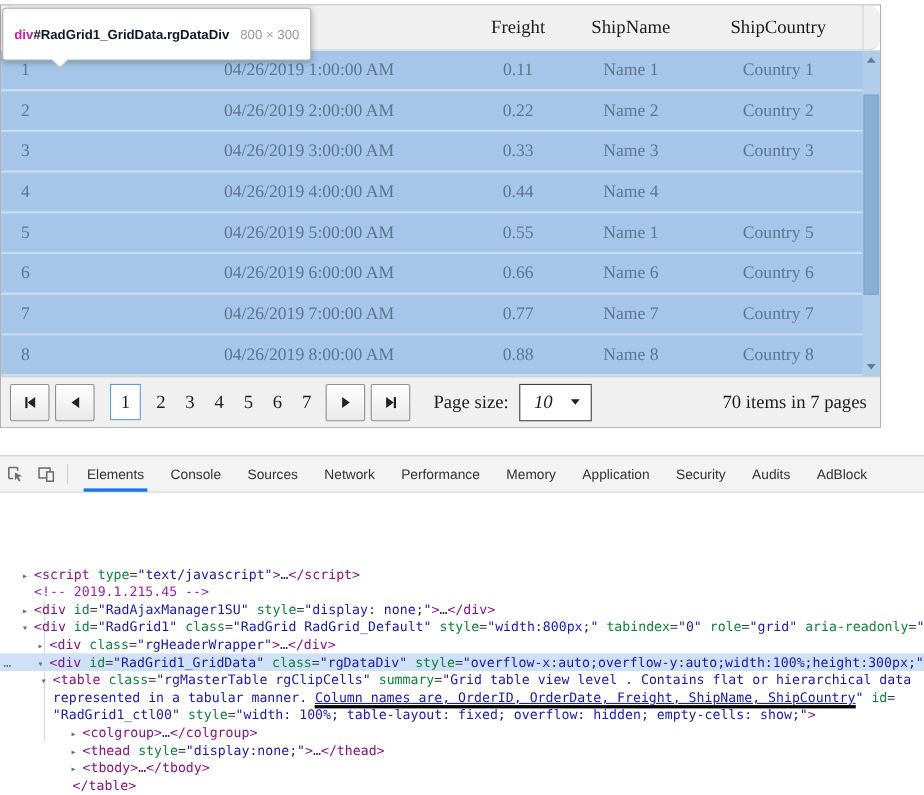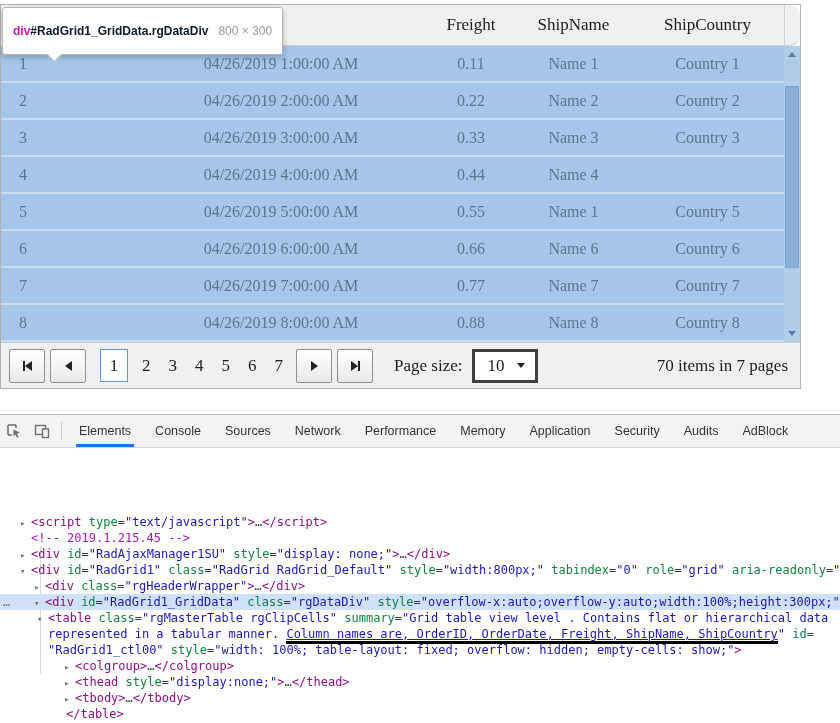--- a/index.html
+++ b/index.html
@@ -32,22 +32,22 @@
   .pbtn{width:36px;height:34px;background:linear-gradient(#ffffff,#e9e9e9);border:1px solid #8f8f8f;
         border-radius:2px;display:flex;align-items:center;justify-content:center;margin-right:5px;cursor:pointer;box-sizing:border-box;}
   .tl{width:0;height:0;border-top:5px solid transparent;border-bottom:5px solid transparent;border-right:7px solid #222;}
   .tr{width:0;height:0;border-top:5px solid transparent;border-bottom:5px solid transparent;border-left:7px solid #222;}
   .vbar{width:2px;height:10px;background:#222;}
   .pages{display:flex;align-items:center;margin:0 4px;}
   .page-cur{width:26px;height:31px;border:1px solid #5b9bd5;background:#fff;display:flex;align-items:center;
             justify-content:center;margin:0 5px;cursor:default;}
   .page-n{margin:0 9px;cursor:pointer;}
   .psize-label{margin-left:16px;}
-  .dropdown{width:66px;height:34px;border:3px solid #404040;background:#fff;display:flex;align-items:center;
-            margin-left:10px;cursor:pointer;box-sizing:border-box;}
+  .dropdown{width:66px;height:34px;border:1px solid #404040;background:#fff;display:flex;align-items:center;
+            margin-left:10px;cursor:pointer;box-sizing:border-box;font-style:italic;}
   .dd-val{padding-left:12px;}
   .dd-arrow{margin-left:auto;margin-right:10px;width:0;height:0;border-left:4px solid transparent;
             border-right:4px solid transparent;border-top:5px solid #222;}
   .pstatus{position:absolute;right:12px;}
 
   
   #tooltip{position:absolute;left:2px;top:7px;background:#fff;border:1px solid #b5b5b5;border-radius:3px;
            box-shadow:0 2px 6px rgba(0,0,0,.25);padding:16px 10px;font-size:12px;z-index:5;
            display:flex;align-items:center;white-space:nowrap;}
   #tooltip::after{content:"";position:absolute;left:46px;bottom:-6px;width:10px;height:10px;background:#fff;

